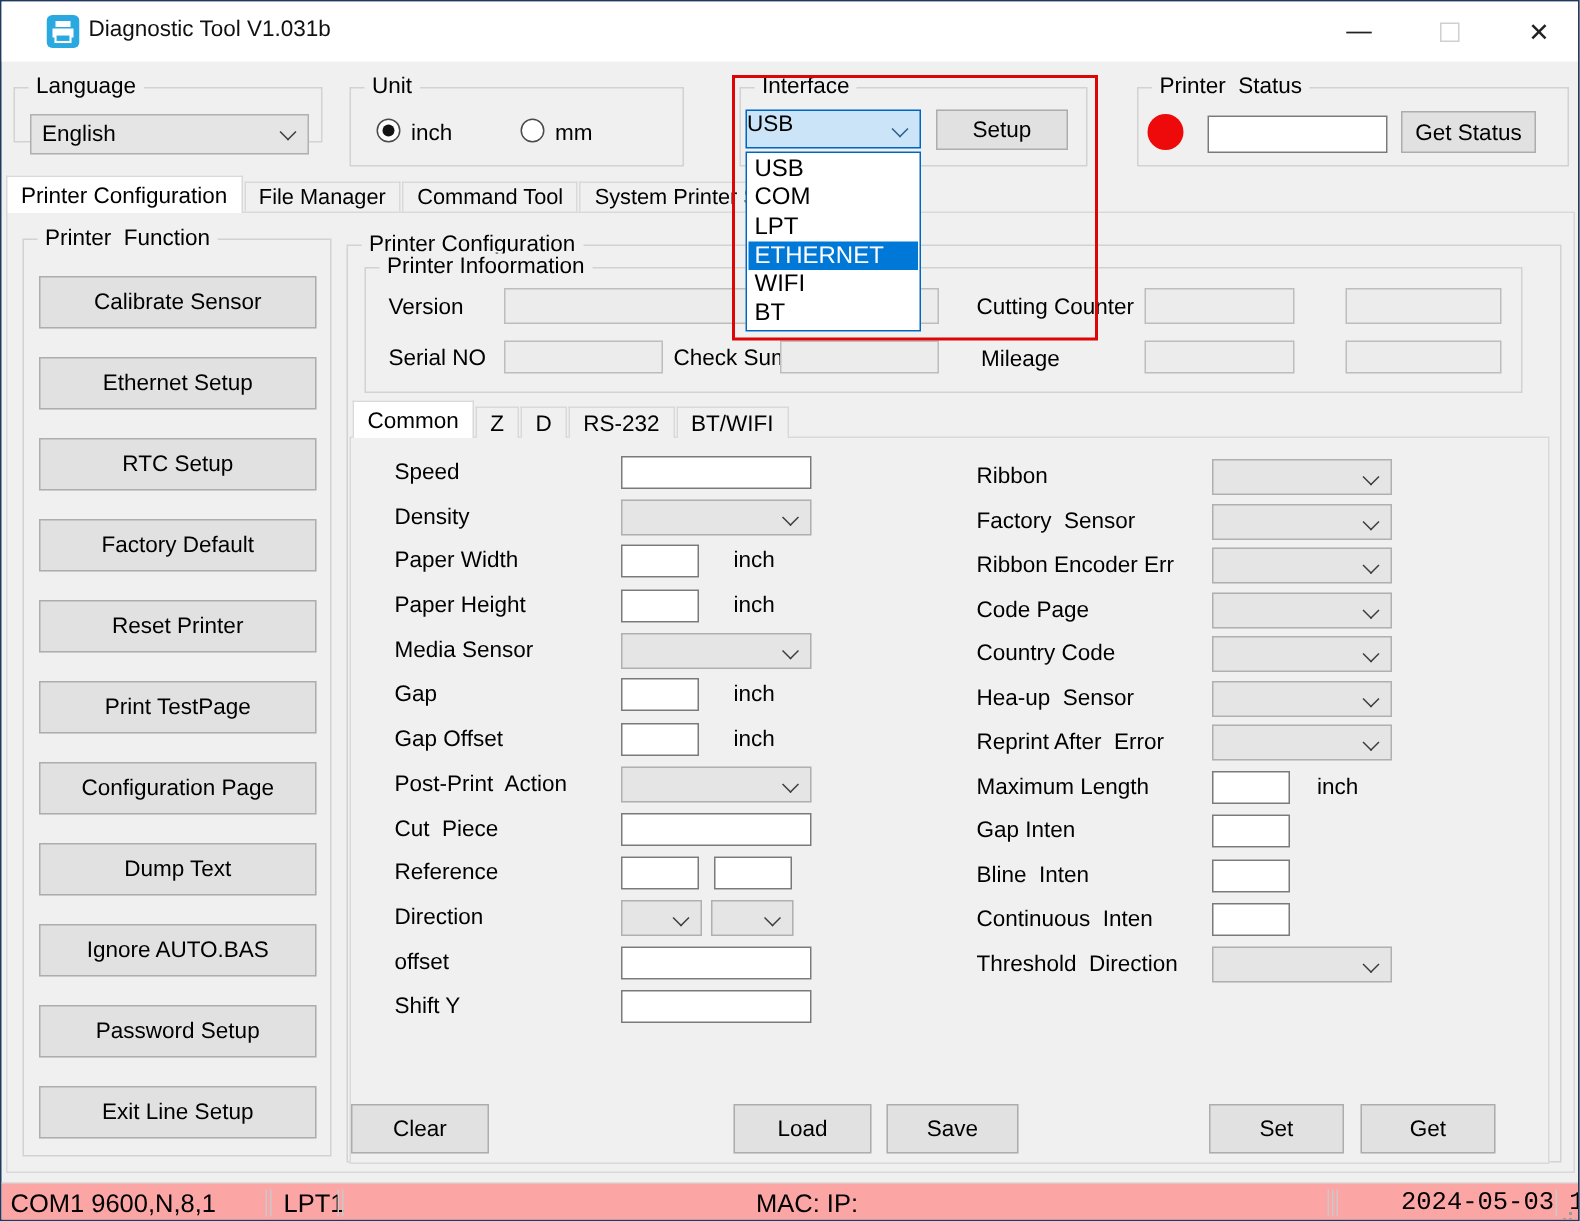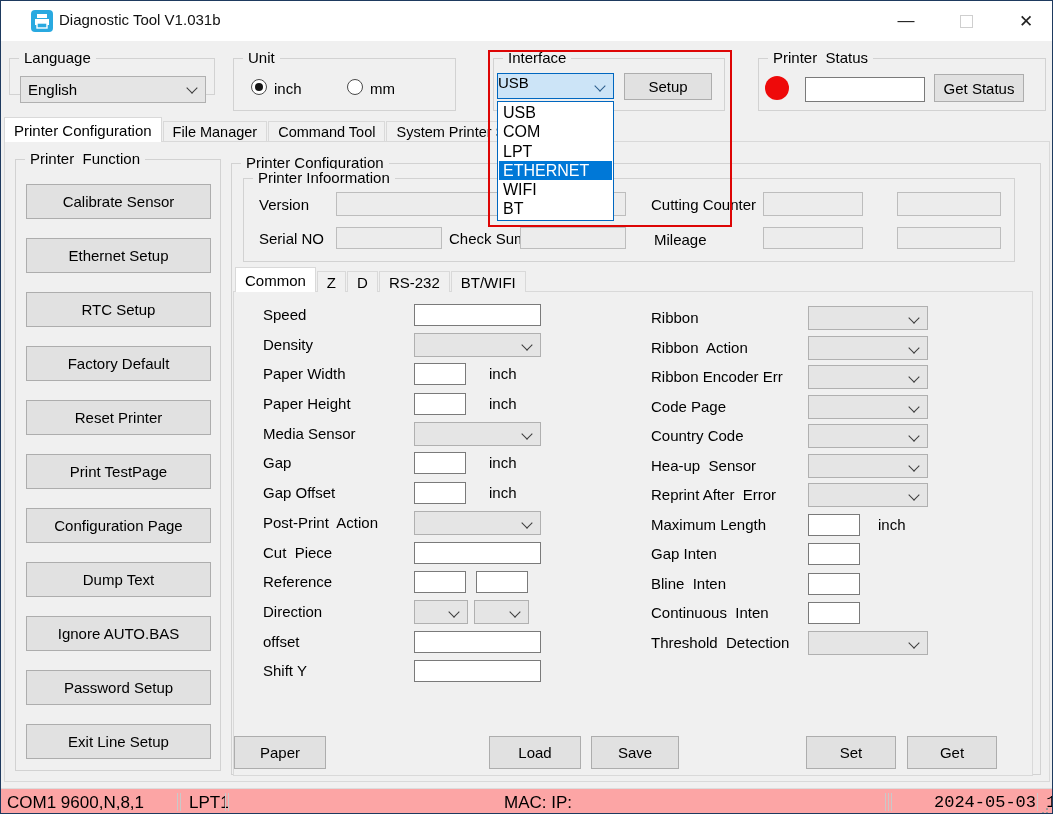--- a/index.html
+++ b/index.html
@@ -238,21 +238,21 @@
         <span class="f-label">Shift Y</span>
         <input class="f-inp" style="left: 151px; width: 127px;">
       </div>
     </div>
   <div class="form-col" id="form-right" style="left:650px;top:303px;">
       <div class="form-row" style="height: 29.5px;">
         <span class="f-label">Ribbon</span>
         <div class="cmb f-cmb" style="left: 157px; width: 120px;"></div>
       </div>
       <div class="form-row" style="height: 29.5px;">
-        <span class="f-label">Ribbon  Action</span>
+        <span class="f-label">Factory  Sensor</span>
         <div class="cmb f-cmb" style="left: 157px; width: 120px;"></div>
       </div>
       <div class="form-row" style="height: 29.5px;">
         <span class="f-label">Ribbon Encoder Err</span>
         <div class="cmb f-cmb" style="left: 157px; width: 120px;"></div>
       </div>
       <div class="form-row" style="height: 29.5px;">
         <span class="f-label">Code Page</span>
         <div class="cmb f-cmb" style="left: 157px; width: 120px;"></div>
       </div>
@@ -279,26 +279,26 @@
       </div>
       <div class="form-row" style="height: 29.5px;">
         <span class="f-label">Bline  Inten</span>
         <input class="f-inp" style="left: 157px; width: 52px;">
       </div>
       <div class="form-row" style="height: 29.5px;">
         <span class="f-label">Continuous  Inten</span>
         <input class="f-inp" style="left: 157px; width: 52px;">
       </div>
       <div class="form-row" style="height: 29.5px;">
-        <span class="f-label">Threshold  Detection</span>
-        <div class="cmb f-cmb" style="left: 157px; width: 120px;"></div>
-      </div>
-    </div>
-
-  <div class="btn" style="left:233px;top:735px;width:92px;height:33px;">Paper</div>
+        <span class="f-label">Threshold  Direction</span>
+        <div class="cmb f-cmb" style="left: 157px; width: 120px;"></div>
+      </div>
+    </div>
+
+  <div class="btn" style="left:233px;top:735px;width:92px;height:33px;">Clear</div>
   <div class="btn" style="left:488px;top:735px;width:92px;height:33px;">Load</div>
   <div class="btn" style="left:590px;top:735px;width:88px;height:33px;">Save</div>
   <div class="btn" style="left:805px;top:735px;width:90px;height:33px;">Set</div>
   <div class="btn" style="left:906px;top:735px;width:90px;height:33px;">Get</div>
 
   <div id="red-annotation"></div>
 
   <div id="statusbar">
     <span class="sb-text" style="left:6px;">COM1 9600,N,8,1</span>
     <span class="sb-sep" style="left:176px;"></span>

